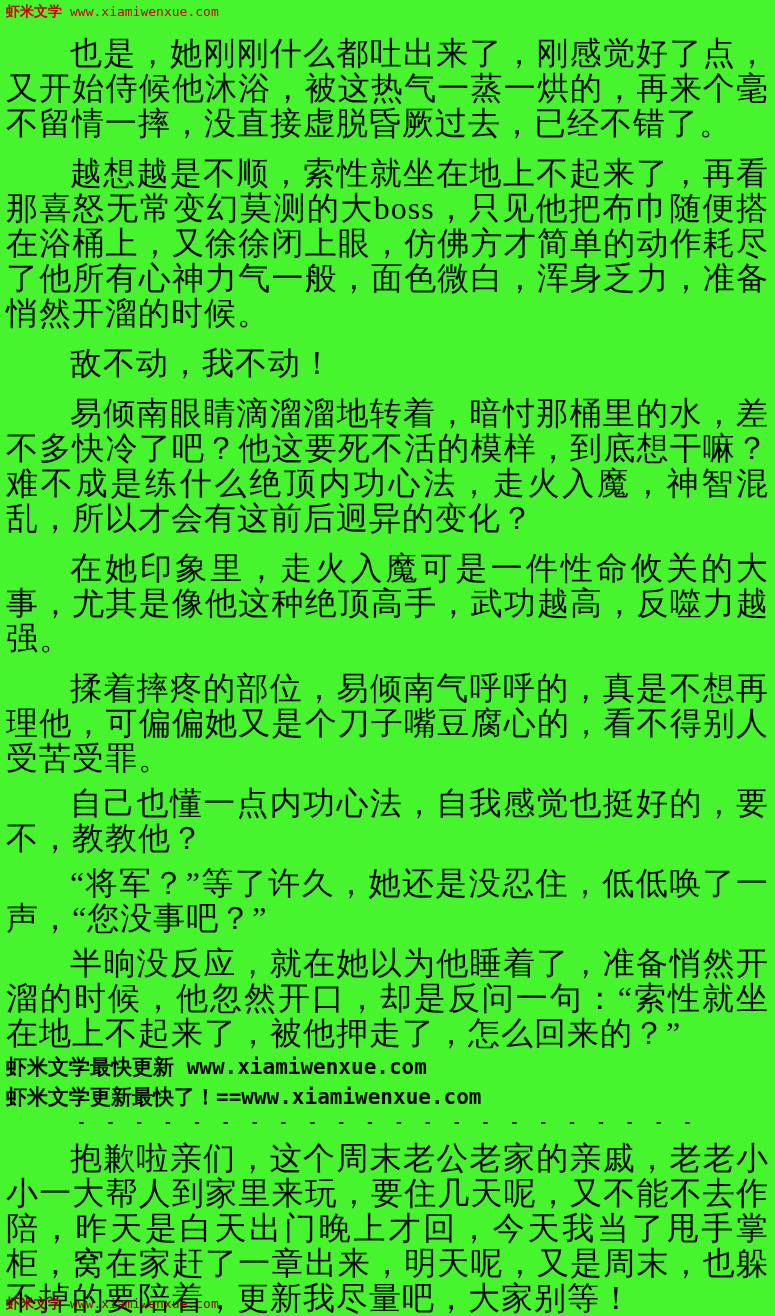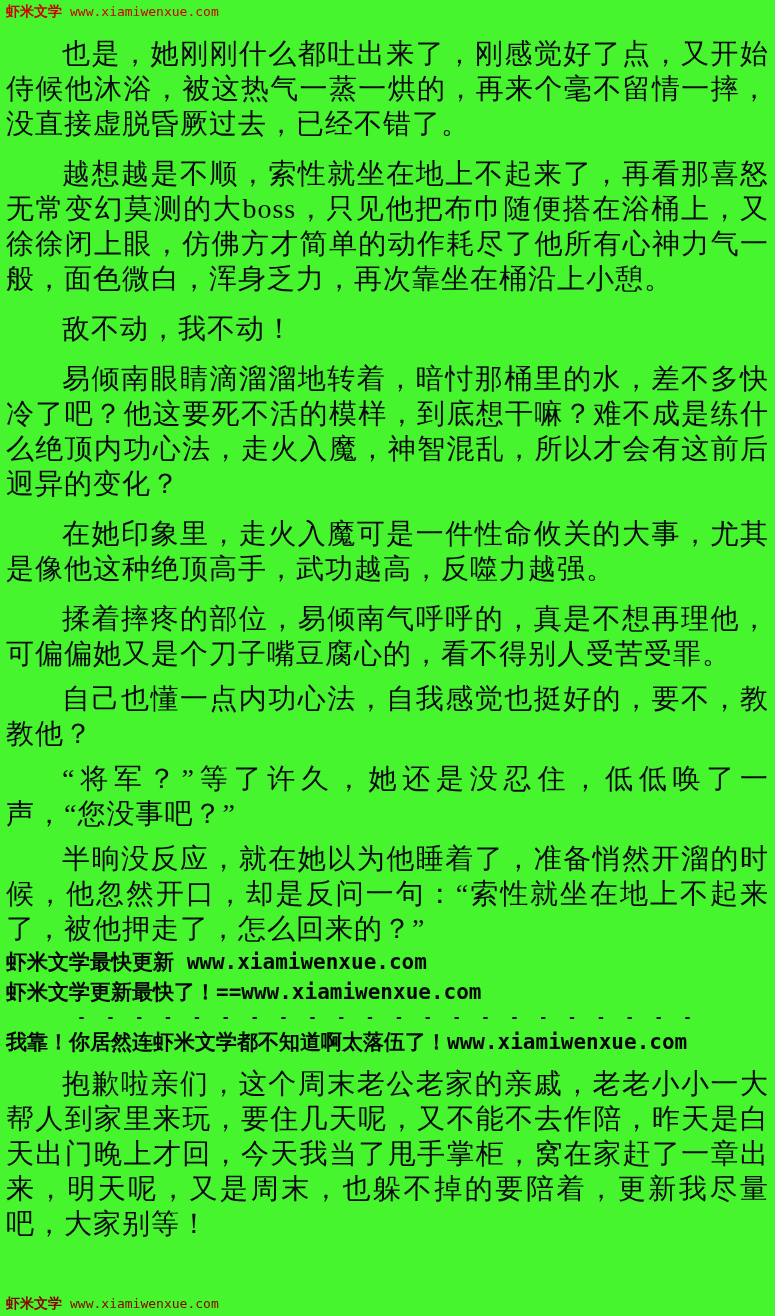--- a/index.html
+++ b/index.html
@@ -35,21 +35,21 @@
   .sitebar.bottom {
     color: #8b0000;
     position: absolute;
     left: 6px;
     bottom: 3px;
   }
   .hand {
     margin: 15px 0 0 0;
     color: #0b0b12;
     font-family: cursive;
-    font-size: 28px;
+    font-size: 32px;
     line-height: 35px;
     letter-spacing: 1px;
     text-indent: 2em;
     text-align: justify;
   }
   .hand.tight { margin-top: 10px; }
   .wm {
     margin: 2px 0 0 0;
     color: #06060a;
     font-weight: bold;
@@ -74,33 +74,32 @@
 </head>
 <body>
 
 <div class="page">
 
   <div class="sitebar top">
     <span class="site-name">虾米文学</span><span class="site-url">www.xiamiwenxue.com</span>
   </div>
 
   <p class="hand">也是，她刚刚什么都吐出来了，刚感觉好了点，又开始侍候他沐浴，被这热气一蒸一烘的，再来个毫不留情一摔，没直接虚脱昏厥过去，已经不错了。</p>
-  <p class="hand">越想越是不顺，索性就坐在地上不起来了，再看那喜怒无常变幻莫测的大boss，只见他把布巾随便搭在浴桶上，又徐徐闭上眼，仿佛方才简单的动作耗尽了他所有心神力气一般，面色微白，浑身乏力，再次靠坐在桶沿上小憩。</p>
+  <p class="hand">越想越是不顺，索性就坐在地上不起来了，再看那喜怒无常变幻莫测的大boss，只见他把布巾随便搭在浴桶上，又徐徐闭上眼，仿佛方才简单的动作耗尽了他所有心神力气一般，面色微白，浑身乏力，准备悄然开溜的时候。</p>
   <p class="hand">敌不动，我不动！</p>
   <p class="hand">易倾南眼睛滴溜溜地转着，暗忖那桶里的水，差不多快冷了吧？他这要死不活的模样，到底想干嘛？难不成是练什么绝顶内功心法，走火入魔，神智混乱，所以才会有这前后迥异的变化？</p>
   <p class="hand">在她印象里，走火入魔可是一件性命攸关的大事，尤其是像他这种绝顶高手，武功越高，反噬力越强。</p>
   <p class="hand">揉着摔疼的部位，易倾南气呼呼的，真是不想再理他，可偏偏她又是个刀子嘴豆腐心的，看不得别人受苦受罪。</p>
   <p class="hand tight">自己也懂一点内功心法，自我感觉也挺好的，要不，教教他？</p>
   <p class="hand tight">“将军？”等了许久，她还是没忍住，低低唤了一声，“您没事吧？”</p>
   <p class="hand tight">半晌没反应，就在她以为他睡着了，准备悄然开溜的时候，他忽然开口，却是反问一句：“索性就坐在地上不起来了，被他押走了，怎么回来的？”</p>
 
   <div class="wm">虾米文学最快更新 www.xiamiwenxue.com</div>
   <div class="wm">虾米文学更新最快了！==www.xiamiwenxue.com</div>
   <div class="divider">- - - - - - - - - - - - - - - - - - - - - -</div>
-  <div class="wm">我靠！你居然连虾米文学都不知道啊太落伍了！www.xiamiwenxue.com</div>
 
   <p class="hand tight">抱歉啦亲们，这个周末老公老家的亲戚，老老小小一大帮人到家里来玩，要住几天呢，又不能不去作陪，昨天是白天出门晚上才回，今天我当了甩手掌柜，窝在家赶了一章出来，明天呢，又是周末，也躲不掉的要陪着，更新我尽量吧，大家别等！</p>
 
   <div class="sitebar bottom">
     <span class="site-name">虾米文学</span><span class="site-url">www.xiamiwenxue.com</span>
   </div>
 
 </div>
 
 </body></html>

